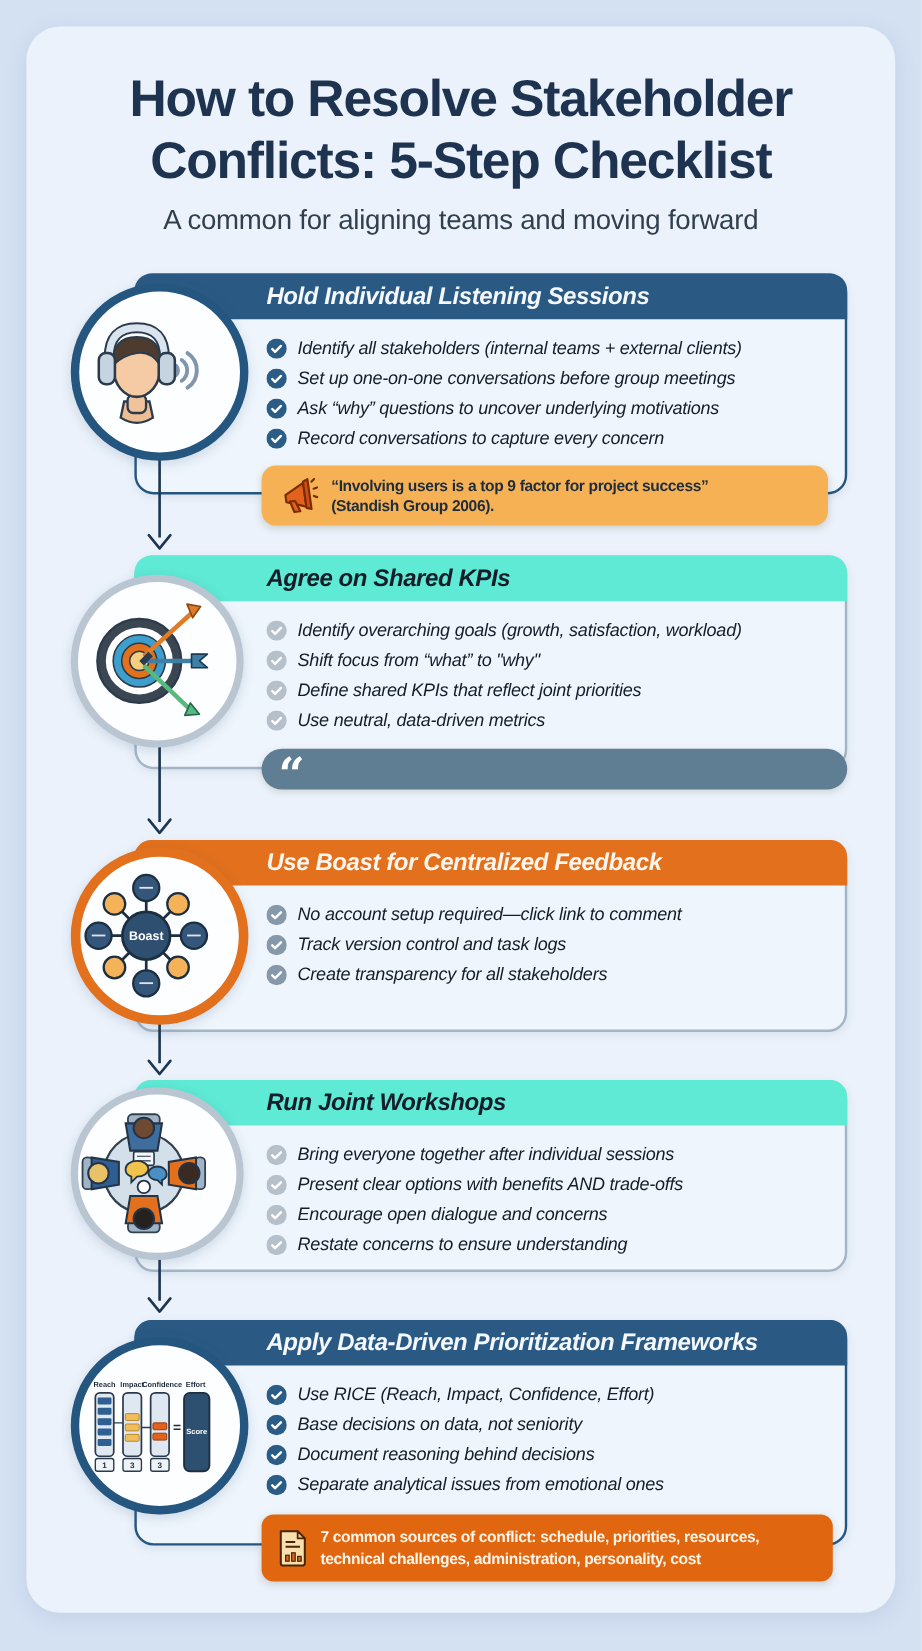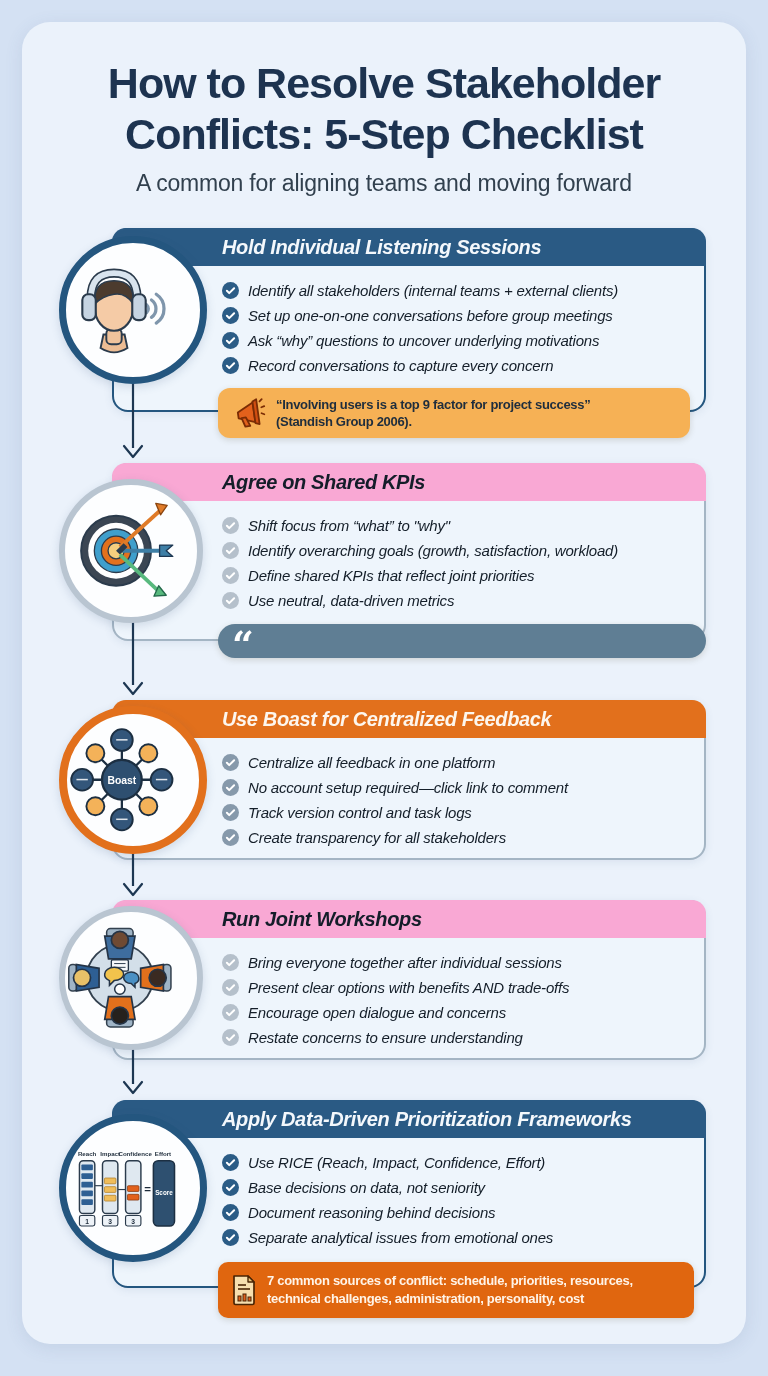--- a/index.html
+++ b/index.html
@@ -42,21 +42,21 @@
   .check-item{display:flex;align-items:center;height:25px;}
   .check-icon{width:17px;height:17px;flex:0 0 17px;margin-right:9px;display:block;}
   .item-text{
     font-size:15px;color:#141e29;letter-spacing:-0.2px;white-space:nowrap;
   }
   
   .theme-navy  .panel{border:2px solid #24567f;}
   .theme-navy  .panel-header{background:#2a5a84;color:#f4f8fc;}
   .theme-navy  .check-icon{color:#2b5c86;}
   .theme-slate .panel{border:2px solid #a4b5c4;}
-  .theme-slate .panel-header{background:#f9a8d4;color:#141d29;}
+  .theme-slate .panel-header{background:#5eead4;color:#141d29;}
   .theme-slate .check-icon{color:#b5c0cb;}
   .theme-orange .panel{border:2px solid #a4b5c4;}
   .theme-orange .panel-header{background:#e2701c;color:#fdf6ee;text-align:right;}
   .theme-orange .check-icon{color:#8699ab;}
   
   .circle{
     position:absolute;left:37px;top:var(--circ-top);
     width:var(--circ-d);height:var(--circ-d);border-radius:50%;
     background:#fdfeff;box-sizing:border-box;z-index:4;
     display:flex;align-items:center;justify-content:flex-start;
@@ -179,28 +179,28 @@
 
   <section class="step s2 theme-slate">
     <div class="panel">
       <div class="panel-header">Agree on Shared KPIs</div>
       <div class="panel-body">
         <div class="check-item">
           <svg class="check-icon" viewBox="0 0 16 16">
               <circle cx="8" cy="8" r="8" fill="currentColor"></circle>
               <path d="M4.6 8.3l2.2 2.2 4.6-4.6" stroke="#fff" stroke-width="1.9" fill="none" stroke-linecap="round" stroke-linejoin="round"></path>
             </svg>
+          <span class="item-text">Identify overarching goals (growth, satisfaction, workload)</span>
+        </div>
+        <div class="check-item">
+          <svg class="check-icon" viewBox="0 0 16 16">
+              <circle cx="8" cy="8" r="8" fill="currentColor"></circle>
+              <path d="M4.6 8.3l2.2 2.2 4.6-4.6" stroke="#fff" stroke-width="1.9" fill="none" stroke-linecap="round" stroke-linejoin="round"></path>
+            </svg>
           <span class="item-text">Shift focus from “what” to "why"</span>
-        </div>
-        <div class="check-item">
-          <svg class="check-icon" viewBox="0 0 16 16">
-              <circle cx="8" cy="8" r="8" fill="currentColor"></circle>
-              <path d="M4.6 8.3l2.2 2.2 4.6-4.6" stroke="#fff" stroke-width="1.9" fill="none" stroke-linecap="round" stroke-linejoin="round"></path>
-            </svg>
-          <span class="item-text">Identify overarching goals (growth, satisfaction, workload)</span>
         </div>
         <div class="check-item">
           <svg class="check-icon" viewBox="0 0 16 16">
               <circle cx="8" cy="8" r="8" fill="currentColor"></circle>
               <path d="M4.6 8.3l2.2 2.2 4.6-4.6" stroke="#fff" stroke-width="1.9" fill="none" stroke-linecap="round" stroke-linejoin="round"></path>
             </svg>
           <span class="item-text">Define shared KPIs that reflect joint priorities</span>
         </div>
         <div class="check-item">
           <svg class="check-icon" viewBox="0 0 16 16">
@@ -238,27 +238,20 @@
 
     <div class="callout callout-quote">
       <span class="quote-glyph">“</span>
     </div>
   </section>
 
   <section class="step s3 theme-orange">
     <div class="panel">
       <div class="panel-header">Use Boast for Centralized Feedback</div>
       <div class="panel-body">
-        <div class="check-item">
-          <svg class="check-icon" viewBox="0 0 16 16">
-              <circle cx="8" cy="8" r="8" fill="currentColor"></circle>
-              <path d="M4.6 8.3l2.2 2.2 4.6-4.6" stroke="#fff" stroke-width="1.9" fill="none" stroke-linecap="round" stroke-linejoin="round"></path>
-            </svg>
-          <span class="item-text">Centralize all feedback in one platform</span>
-        </div>
         <div class="check-item">
           <svg class="check-icon" viewBox="0 0 16 16">
               <circle cx="8" cy="8" r="8" fill="currentColor"></circle>
               <path d="M4.6 8.3l2.2 2.2 4.6-4.6" stroke="#fff" stroke-width="1.9" fill="none" stroke-linecap="round" stroke-linejoin="round"></path>
             </svg>
           <span class="item-text">No account setup required—click link to comment</span>
         </div>
         <div class="check-item">
           <svg class="check-icon" viewBox="0 0 16 16">
               <circle cx="8" cy="8" r="8" fill="currentColor"></circle>

